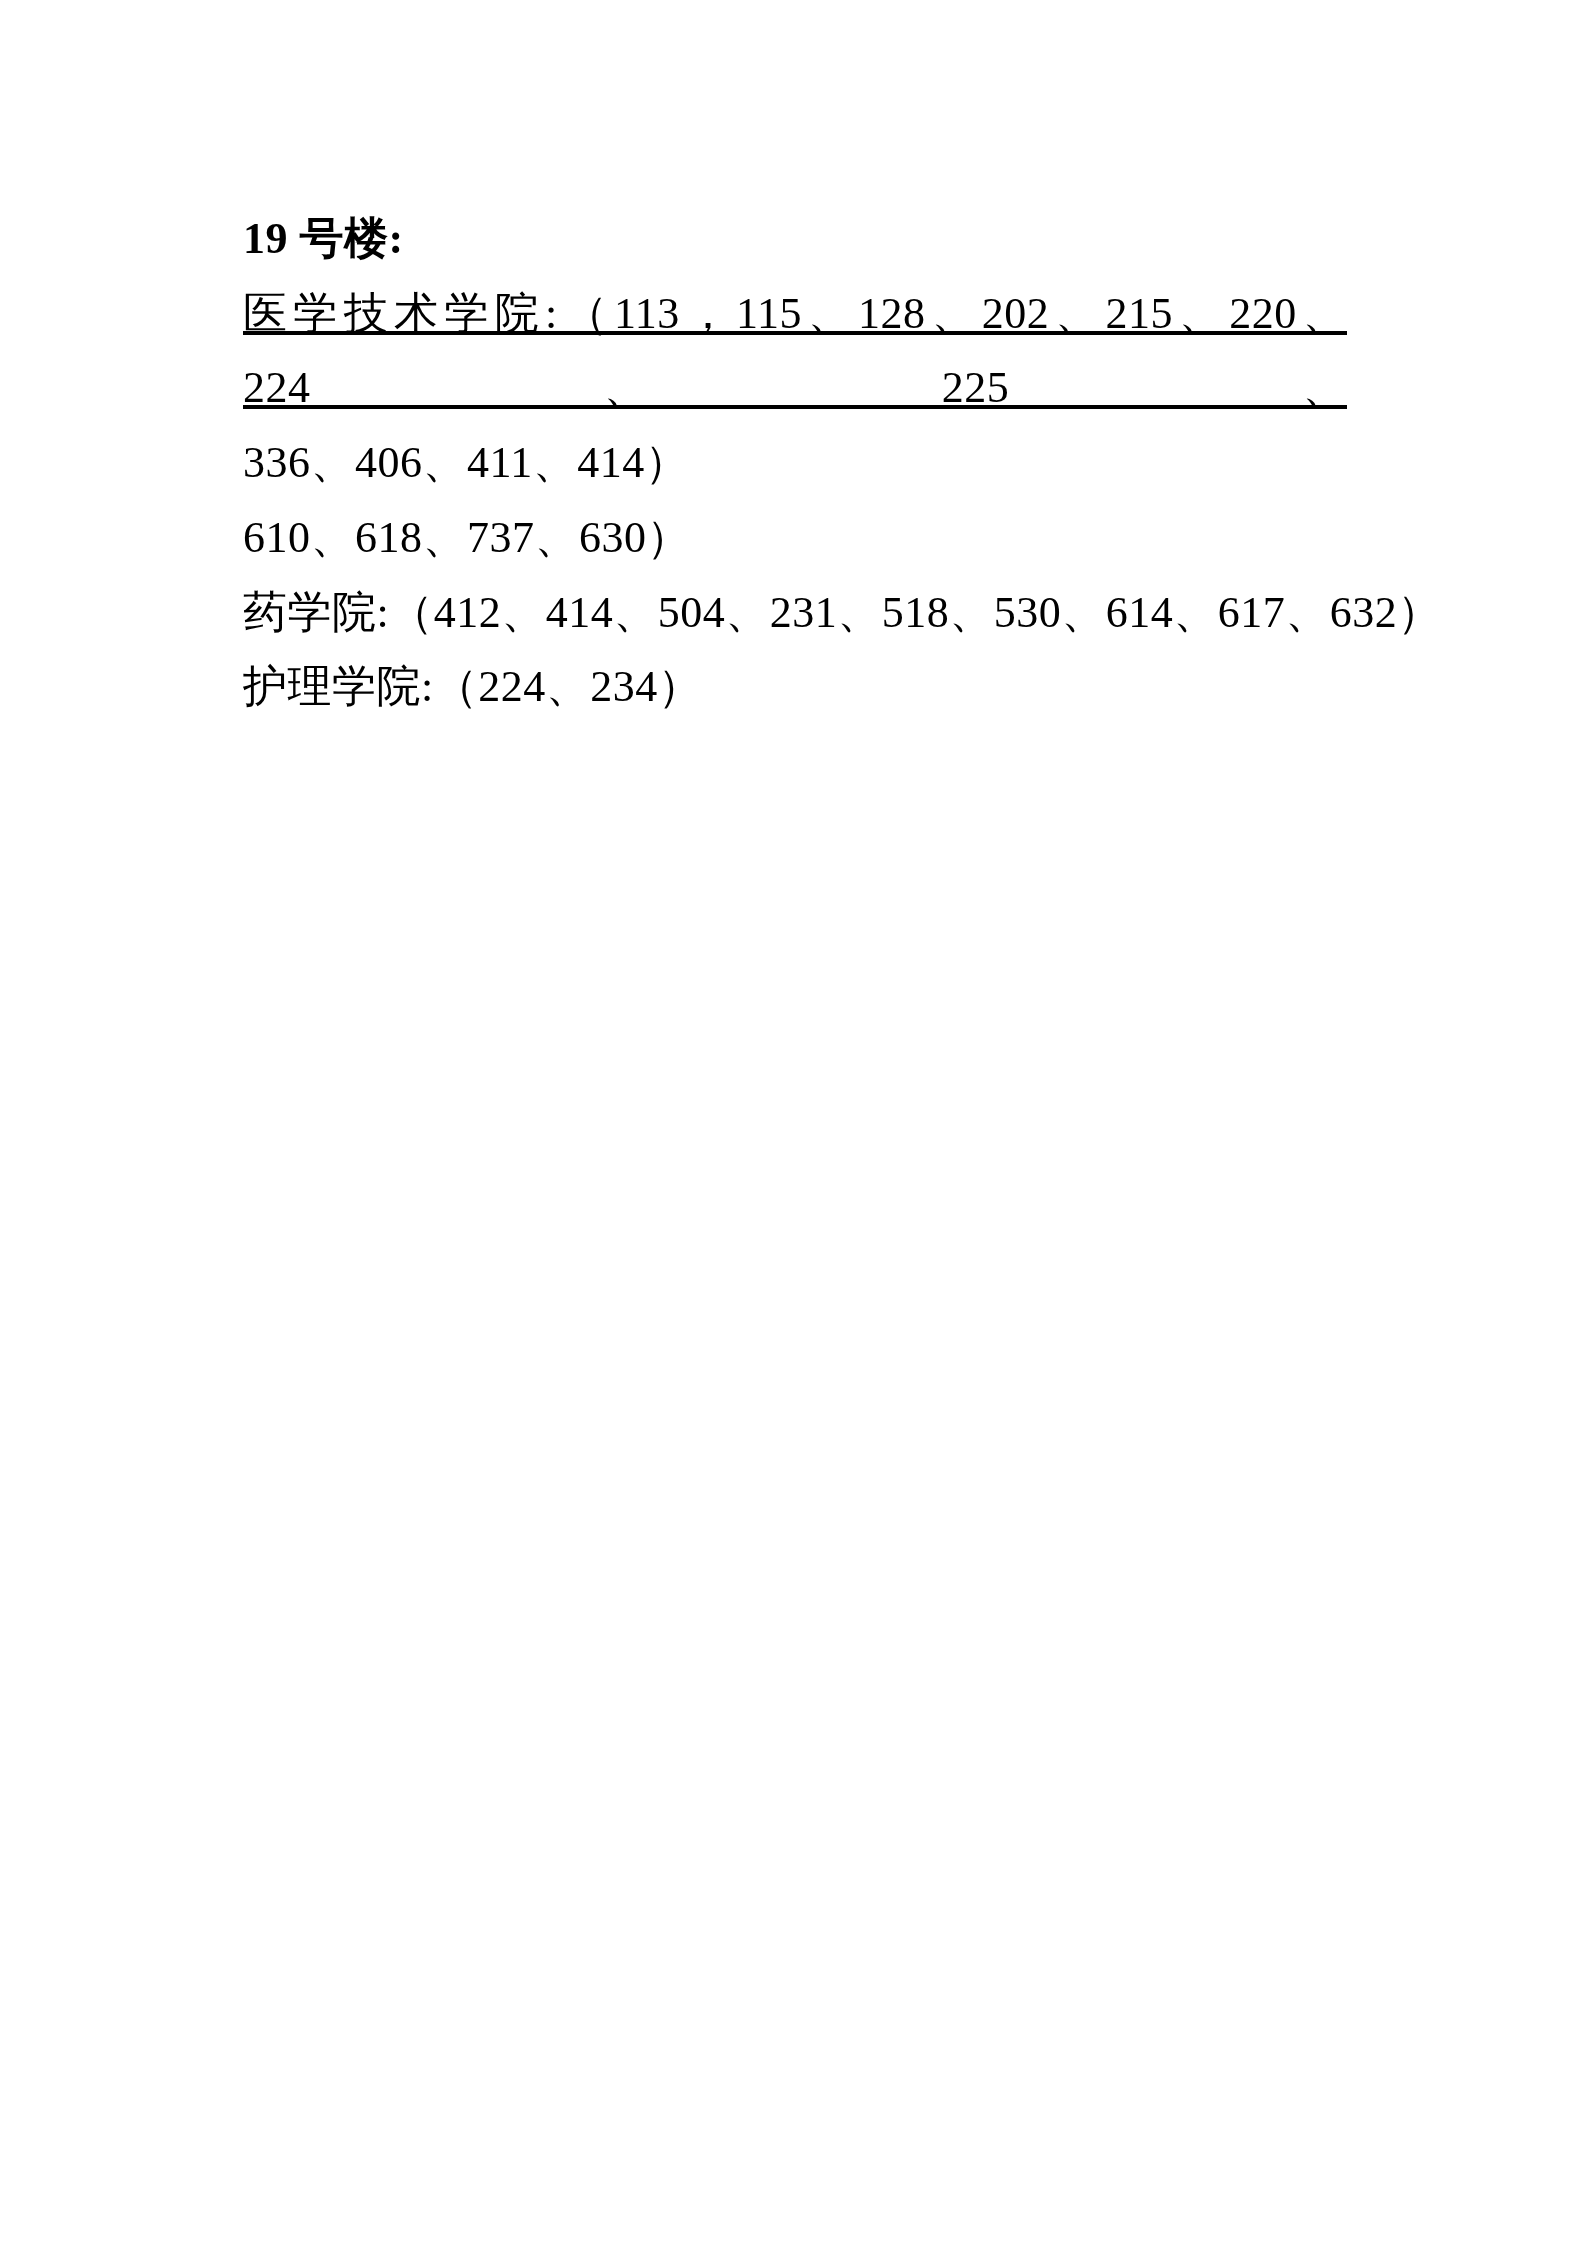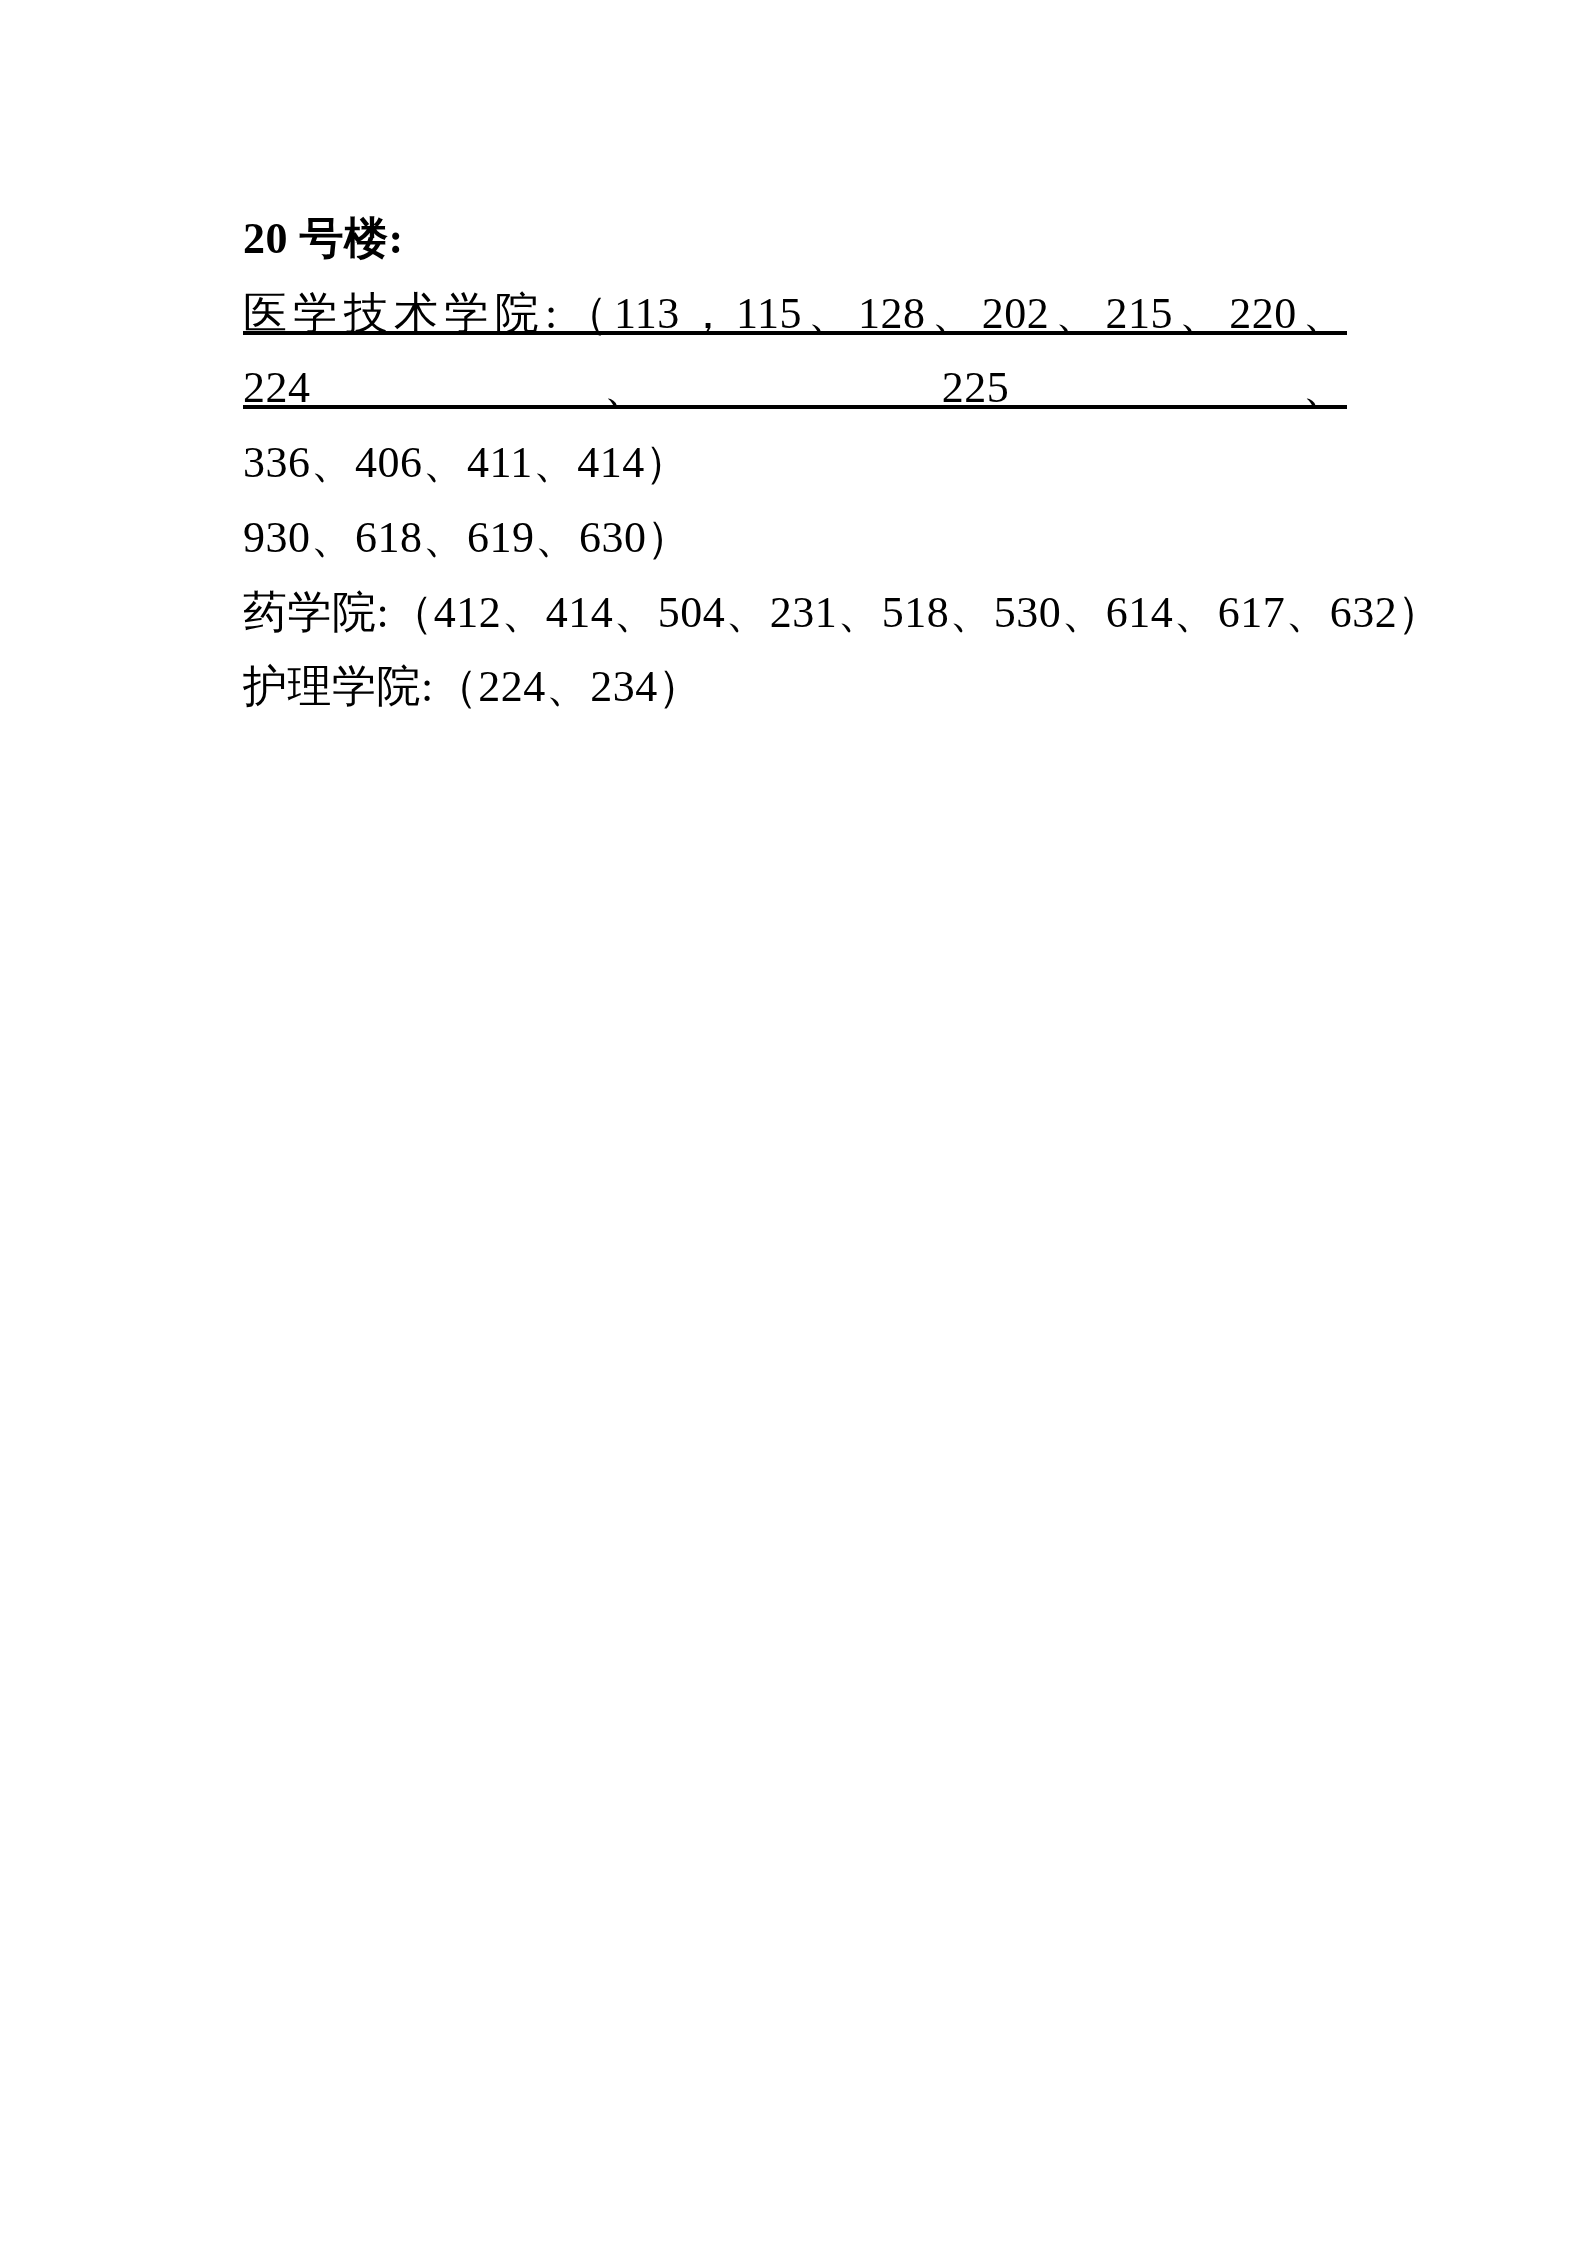--- a/index.html
+++ b/index.html
@@ -36,20 +36,20 @@
     text-align: justify;
     text-align-last: justify;
     text-decoration: underline;
   }
 </style>
 </head>
 <body>
 
 <div class="page">
   <div class="doc">
-    <div class="line heading">20 号楼:</div>
+    <div class="line heading">19 号楼:</div>
     <div class="line justify">医学技术学院:（113，115、128、202、215、220、224、225、</div>
     <div class="line">336、406、411、414）</div>
-    <div class="line">930、618、619、630）</div>
+    <div class="line">610、618、737、630）</div>
     <div class="line">药学院:（412、414、504、231、518、530、614、617、632）</div>
     <div class="line">护理学院:（224、234）</div>
   </div>
 </div>
 
 </body></html>

